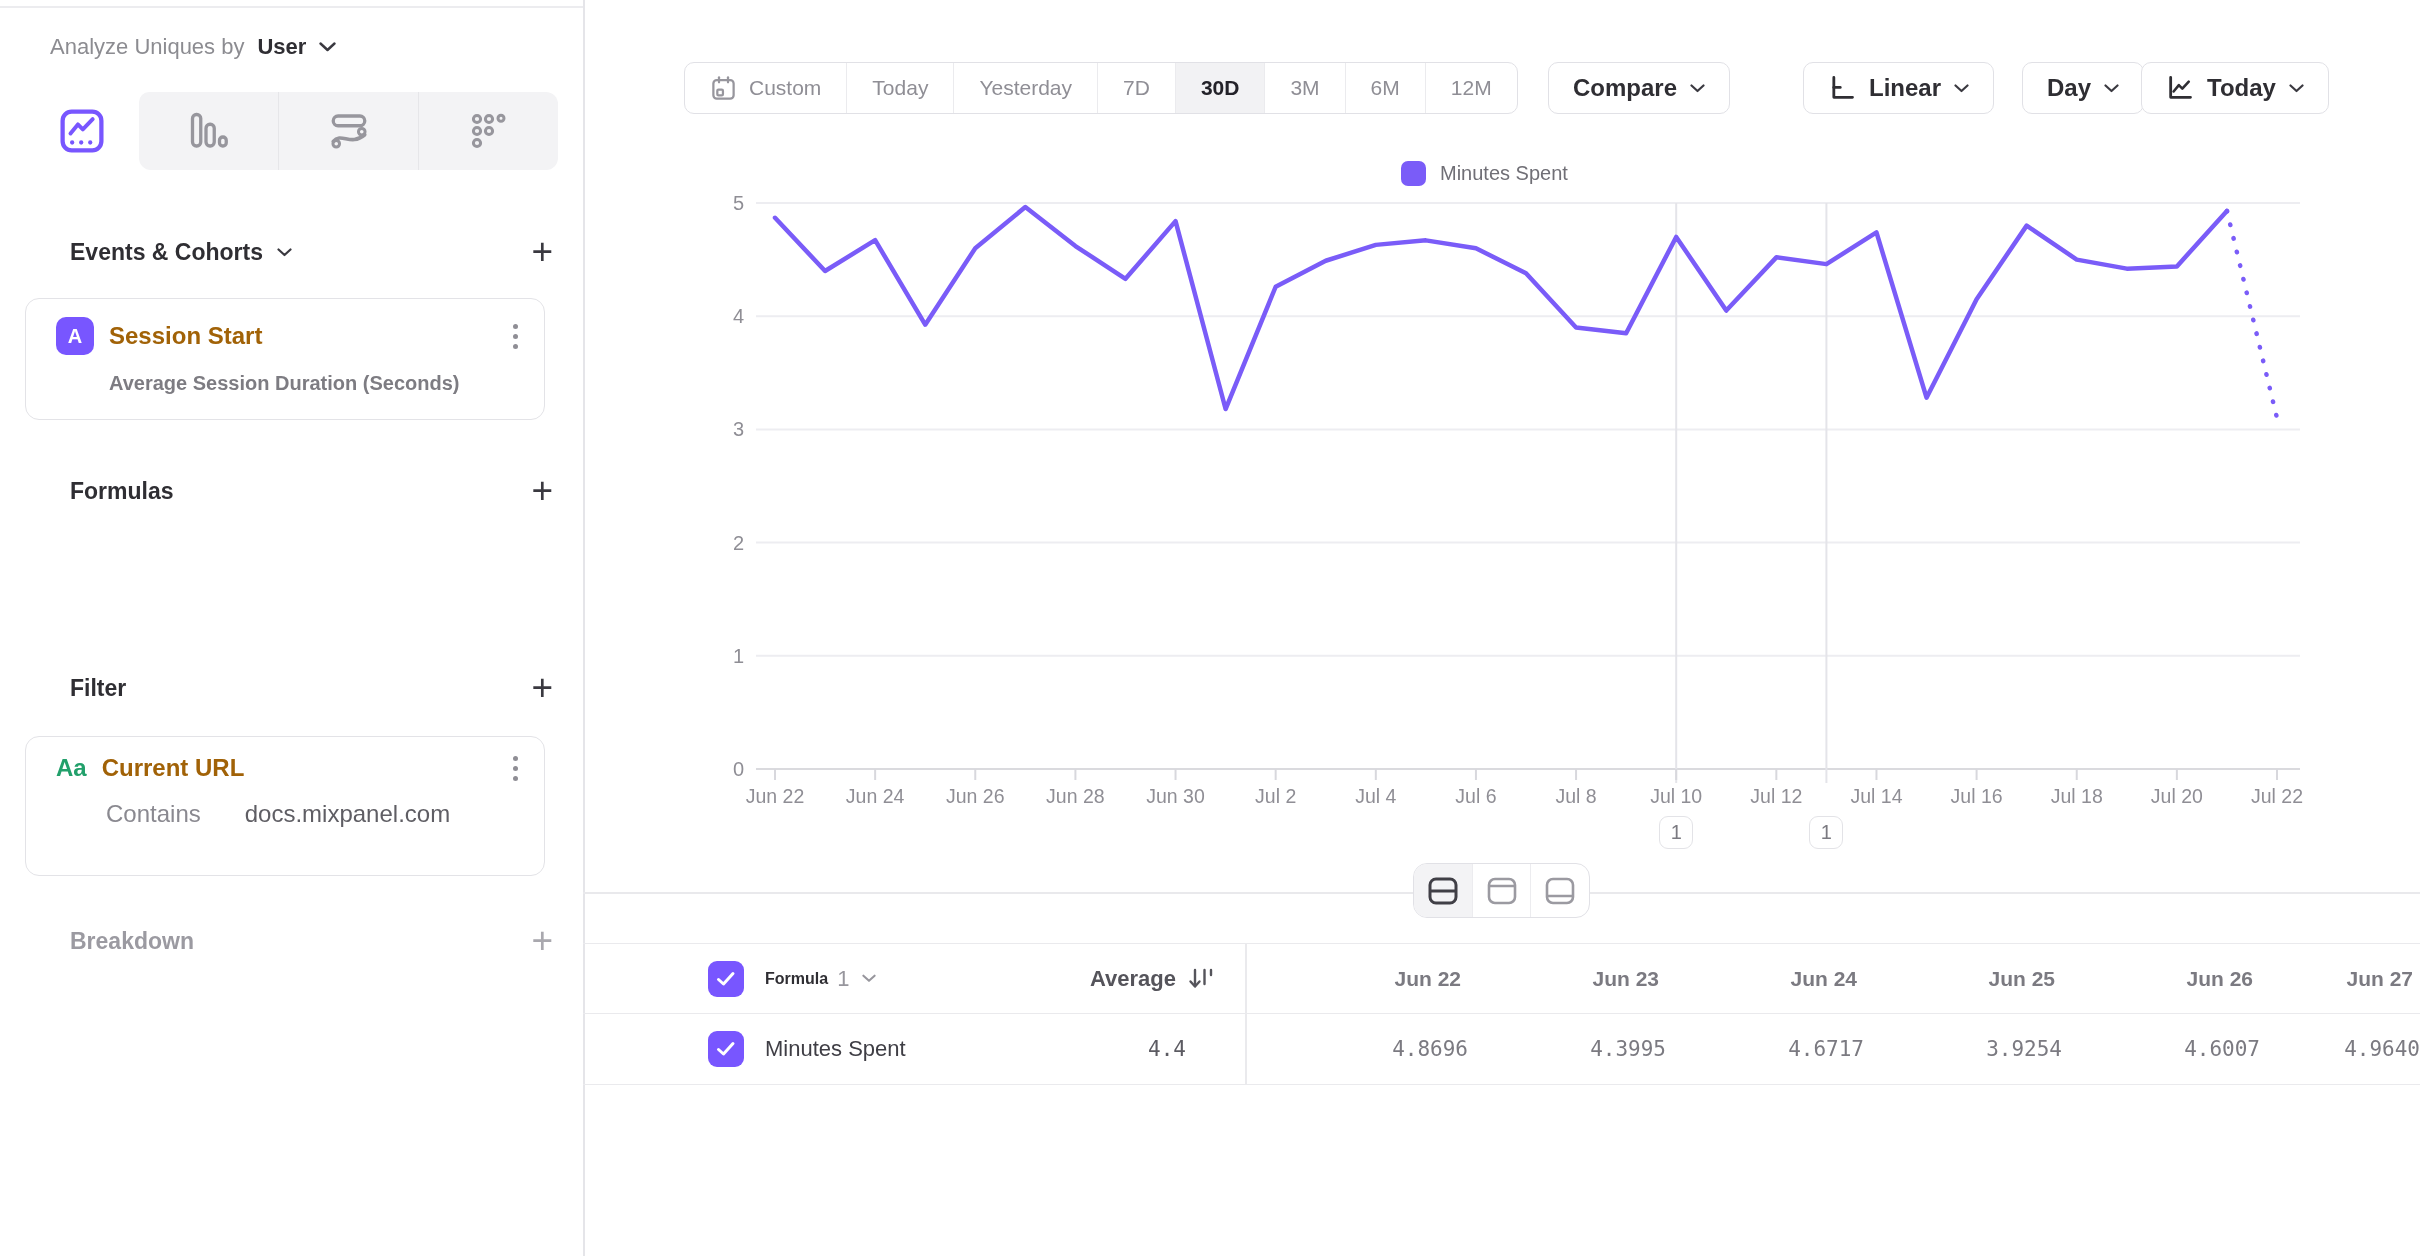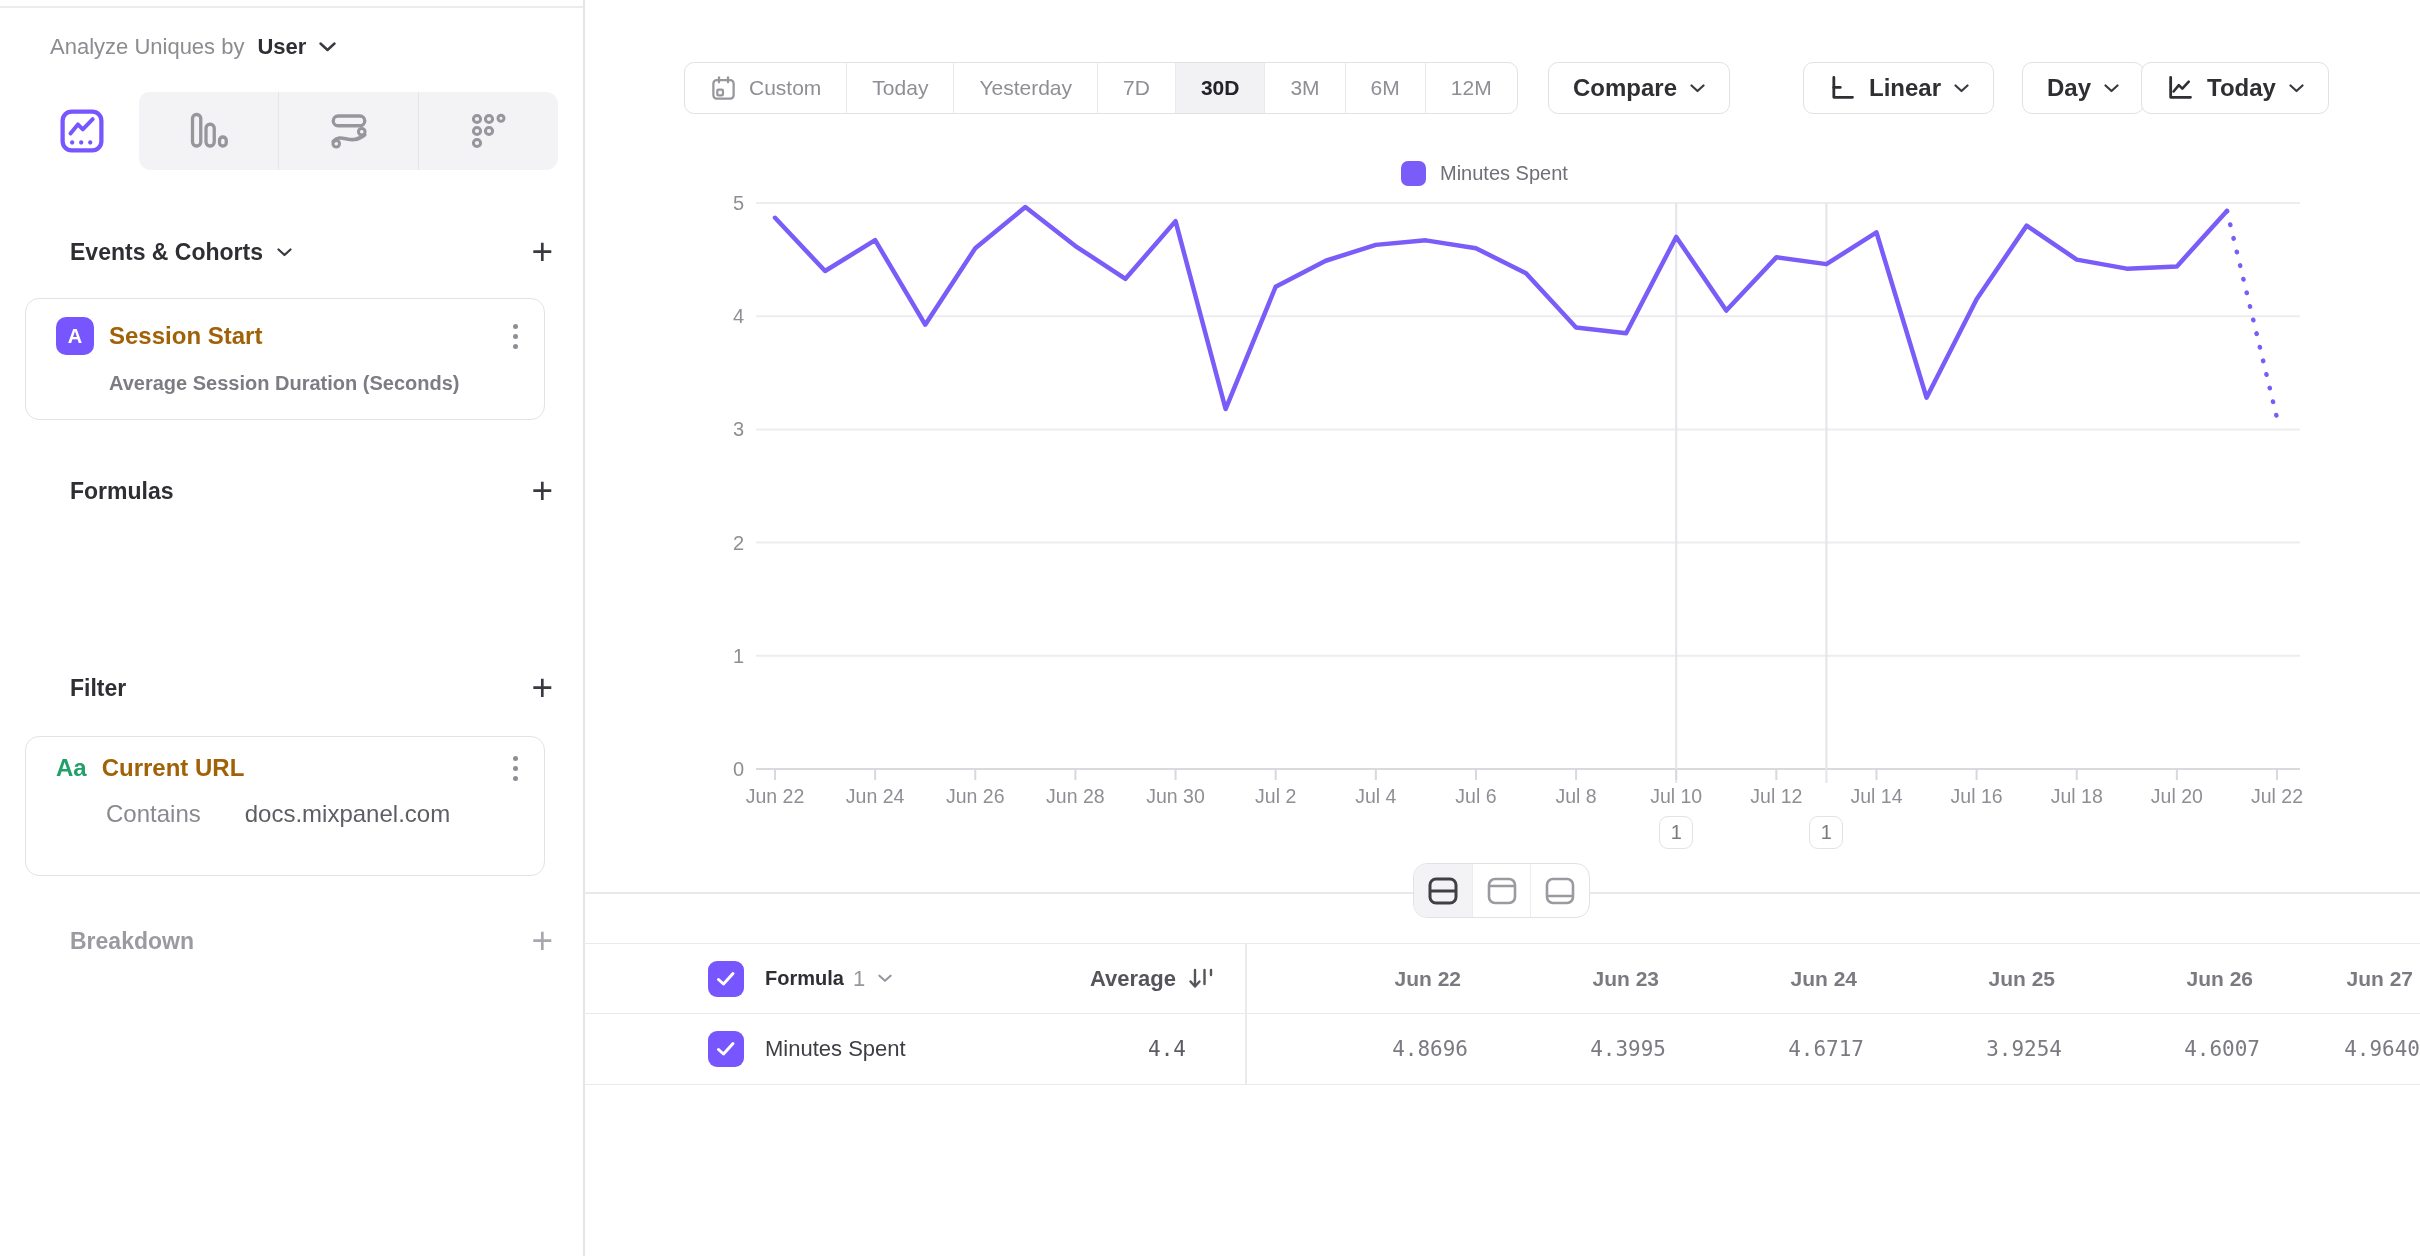--- a/index.html
+++ b/index.html
@@ -70,21 +70,21 @@
   .vseg.sel { background:#f3f3f5; }
 
   
   #table { left:583px; top:943px; width:1837px; }
   .trow { display:flex; align-items:center; height:71px; }
   #thead { border-top:1.5px solid #eaeaed; border-bottom:1.5px solid #eaeaed; }
   #tbody { border-bottom:1.5px solid #eaeaed; }
   .tleft { width:662px; height:100%; display:flex; align-items:center; padding-left:125px; padding-right:30px; }
   .cbx { width:36px; height:36px; border-radius:9px; background:var(--accent,#7856FF);
     display:flex; align-items:center; justify-content:center; }
-  .fm-label { font-size:20px; font-weight:700; color:#2f2e33; margin-left:21px; }
+  .fm-label { font-size:16px; font-weight:700; color:#2f2e33; margin-left:21px; }
   .fm-num { font-size:22px; font-weight:500; color:#97969d; margin-left:9px; margin-right:13px; }
   .avg-wrap { margin-left:auto; display:flex; align-items:center; gap:11px; }
   #avg-label { font-size:22px; font-weight:700; color:#55545b; }
   .row-name { font-size:22px; font-weight:500; color:#3f3e45; margin-left:21px; }
   .mono { font-family:"DejaVu Sans Mono",monospace; font-size:21px; color:#5c5b62; }
   .avg-val { margin-left:auto; }
   .dcol { text-align:right; font-size:21px; font-weight:700; color:#7b7a81; flex:none; }
   #col-divider { left:1245px; top:943px; width:1.5px; height:142px; background:#eaeaed; }
 </style>
 </head>

